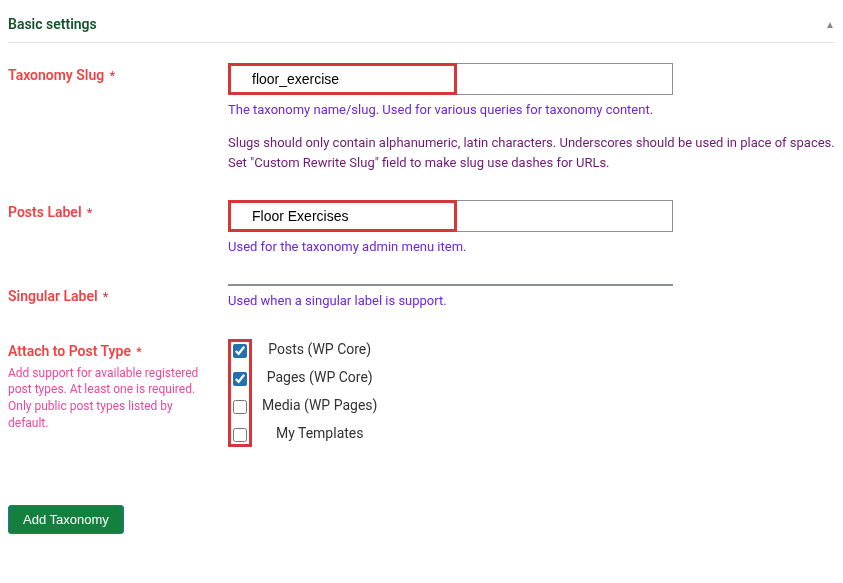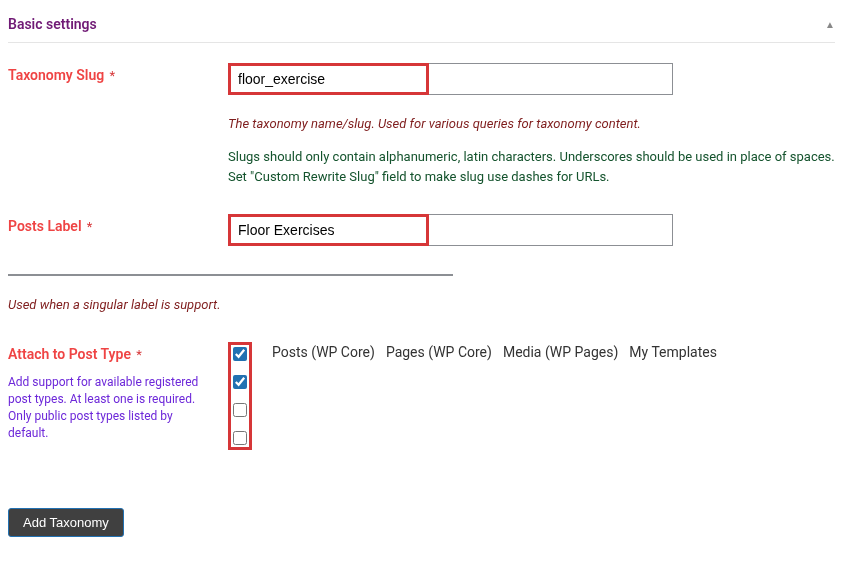--- a/index.html
+++ b/index.html
@@ -21,21 +21,21 @@
       display: flex;
       justify-content: space-between;
       align-items: center;
       padding: 8px 0 10px 0;
       border-bottom: 1px solid #e5e5e5;
       margin-bottom: 20px;
     }
     .panel-title {
       font-weight: 600;
       font-size: 14px;
-      color: #701a75;
+      color: #14532d;
     }
     .collapse-toggle {
       color: #888;
       font-size: 10px;
       cursor: pointer;
       user-select: none;
     }
     .form-row {
       display: flex;
       margin-bottom: 28px;
@@ -50,37 +50,36 @@
       font-weight: 600;
       font-size: 14px;
       color: #ef4444;
     }
     .required-asterisk {
       color: #d63638;
       margin-left: 2px;
     }
     .label-help {
       font-size: 12px;
-      color: #6d28d9;
-      margin-top: 12px;
+      color: #ec4899;
+      margin-top: 6px;
       line-height: 1.4;
       padding-right: 20px;
     }
     .input-col {
       flex: 1;
     }
     .field-description {
-      font-style: italic;
-      color: #7f1d1d;
-      font-size: 13px;
-      margin-top: 20px;
+      color: #6d28d9;
+      font-size: 13px;
+      margin-top: 6px;
       line-height: 1.4;
     }
     .field-extra {
-      color: #14532d;
+      color: #701a75;
       font-size: 13px;
       margin-top: 14px;
       line-height: 1.5;
     }
     .checkbox-group {
       display: flex;
       align-items: flex-start;
     }
     .checkbox-highlight {
       border: 3px solid #d63638;
@@ -90,52 +89,53 @@
       gap: 14px;
     }
     .checkbox-highlight input[type="checkbox"] {
       width: 14px;
       height: 14px;
       margin: 0;
       accent-color: #2271b1;
     }
     .checkbox-labels {
       display: flex;
-      flex-direction: row;
+      flex-direction: column;
       gap: 11px;
-      margin-left: 20px;
+      margin-left: 10px;
       padding-top: 2px;
+      text-align: center;
     }
     .checkbox-labels span {
       font-size: 14px;
       color: #333;
       line-height: 17px;
     }
     .submit-button {
-      background: #404040;
+      background: #15803d;
       color: #fff;
       border: 1px solid #2271b1;
       border-radius: 3px;
       padding: 6px 14px;
       font-size: 13px;
       cursor: pointer;
       margin-top: 30px;
     }
     .combined-input {
       display: flex;
       width: 445px;
     }
     .combined-input .hl {
       border: 3px solid #d63638;
       display: inline-block;
     }
     .combined-input .hl input {
       border: none;
       height: 26px;
-      padding: 2px 7px;
+      padding: 2px 21px;
       font-size: 14px;
       width: auto;
       outline: none;
     }
     .combined-input .rest {
       flex: 1;
       border: 1px solid #8c8f94;
       border-left: none;
       background: #fff;
     }
@@ -177,25 +177,30 @@
       <span class="field-label">Posts Label</span>
       <span class="required-asterisk">*</span>
     </div>
     <div class="input-col">
       <div class="combined-input">
         <span class="hl hl-plural">
           <input type="text" value="Floor Exercises" style="">
         </span>
         <span class="rest"></span>
       </div>
-    </div>
-  </div>
-
-  
-  <div class="form-row">
+      <div class="field-description">Used for the taxonomy admin menu item.</div>
+    </div>
+  </div>
+
+  
+  <div class="form-row">
+    <div class="label-col">
+      <span class="field-label">Singular Label</span>
+      <span class="required-asterisk">*</span>
+    </div>
     <div class="input-col">
       <div class="combined-input">
         <span class="rest"></span>
       </div>
       <div class="field-description">Used when a singular label is support.</div>
     </div>
   </div>
 
   
   <div class="form-row">

